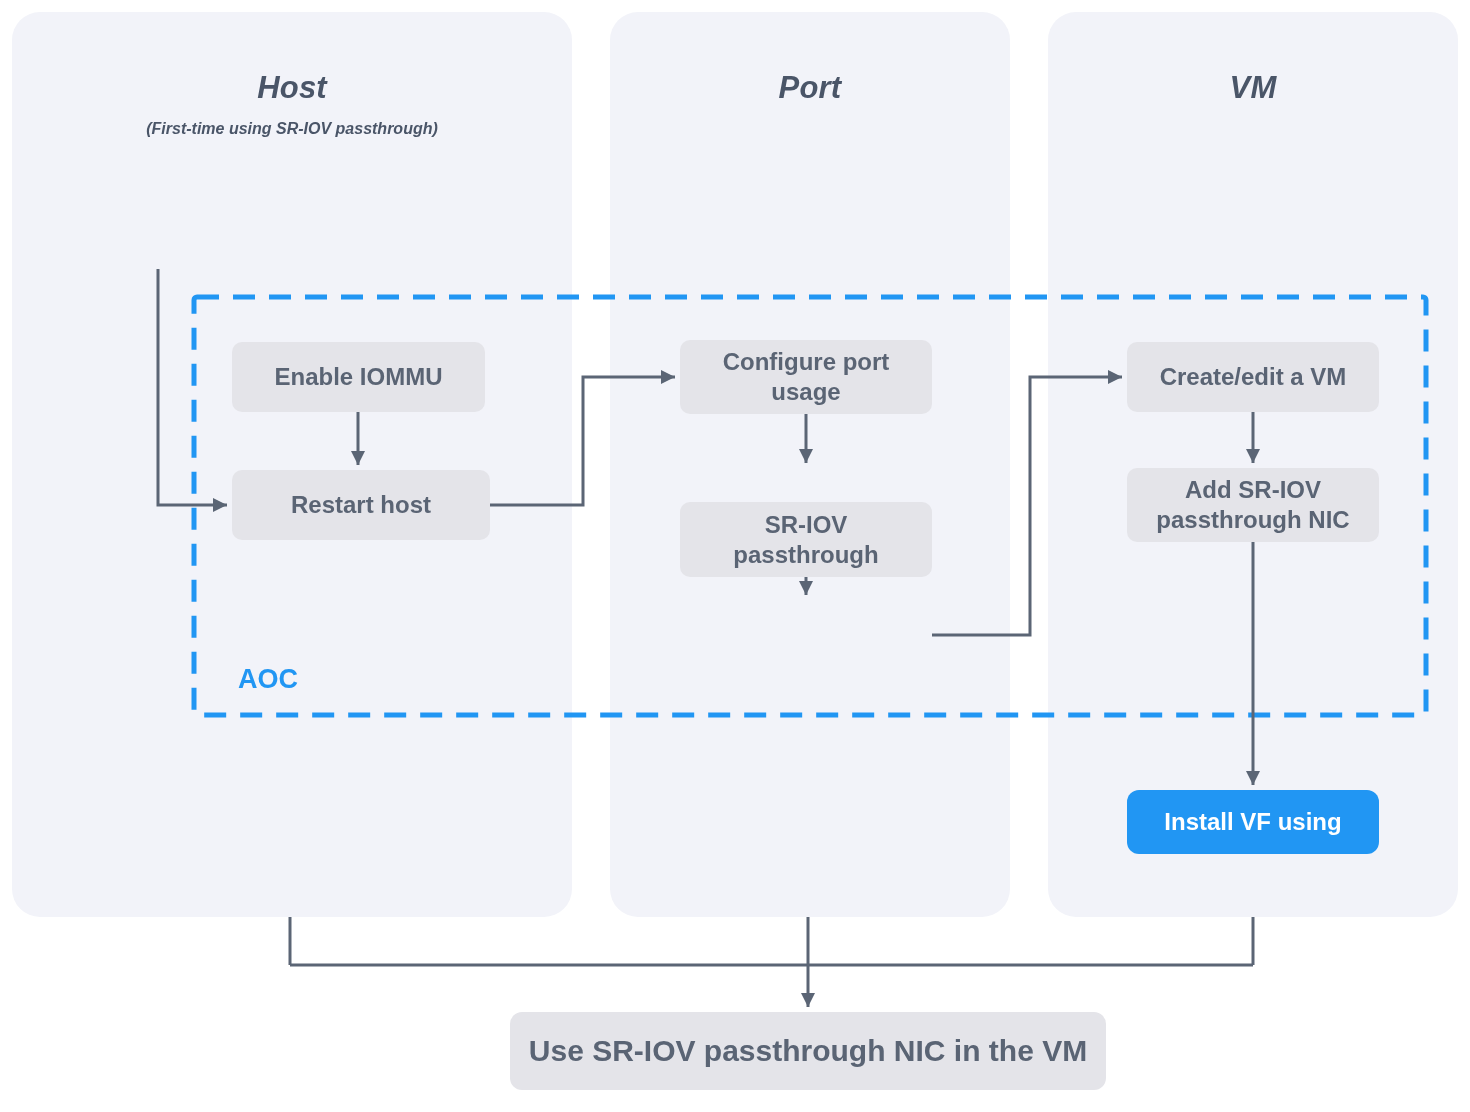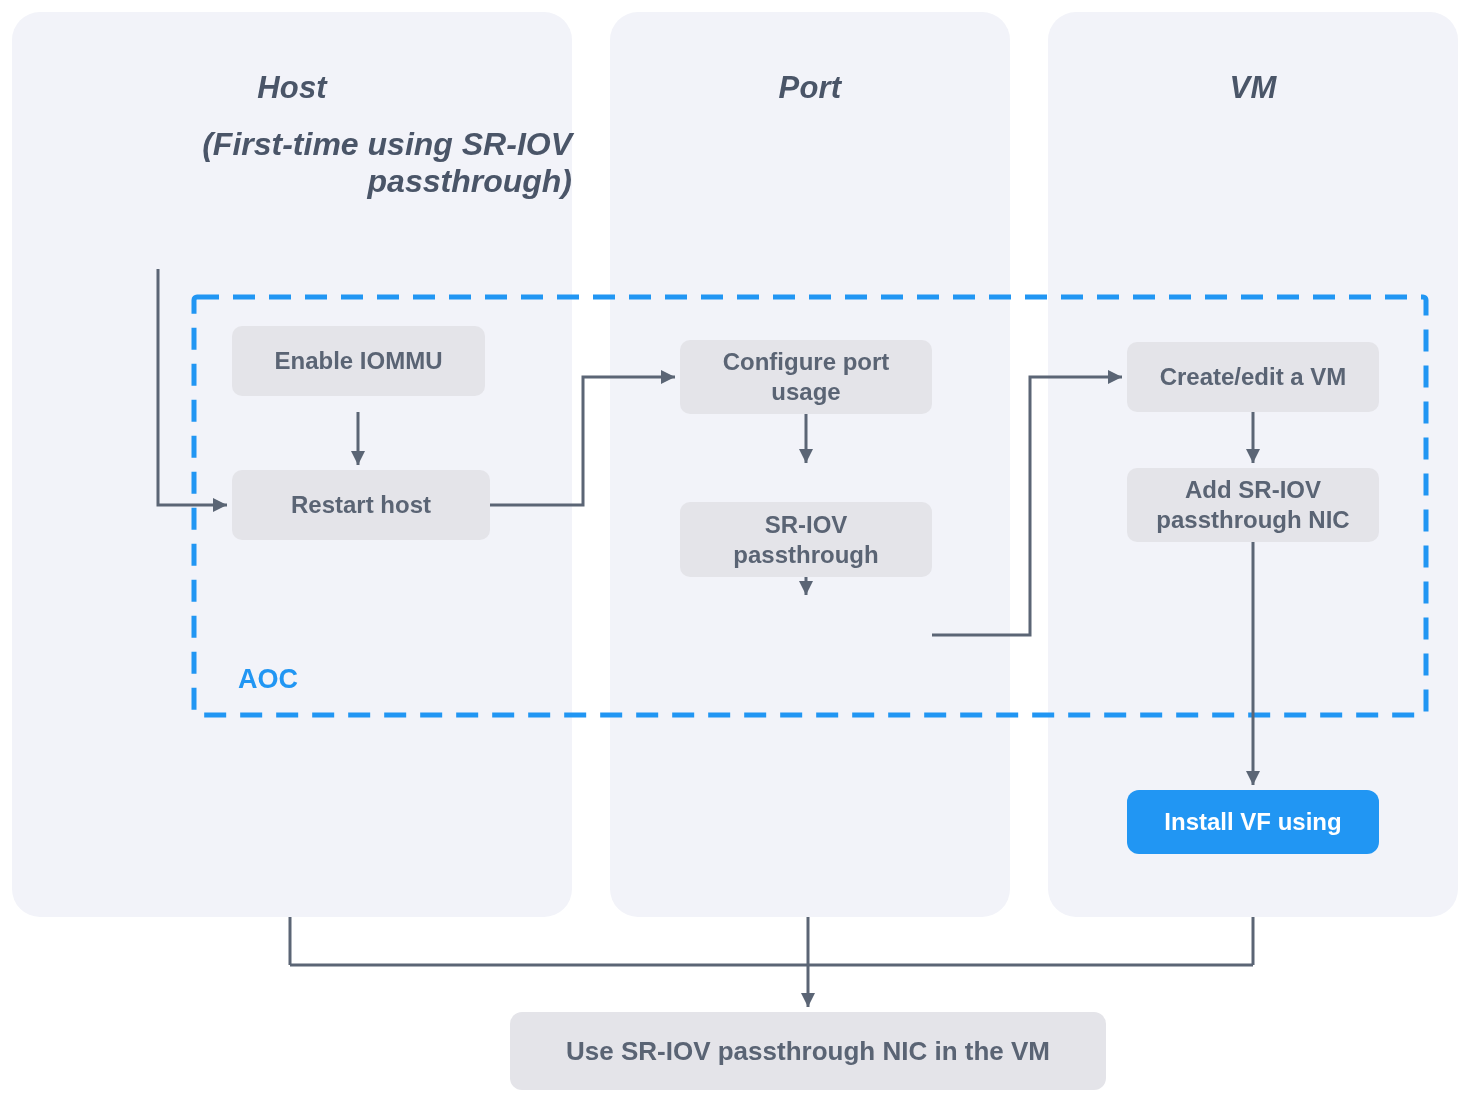--- a/index.html
+++ b/index.html
@@ -18,21 +18,21 @@
     top: 12px;
     height: 905px;
     background: #f2f3f9;
     border-radius: 28px;
   }
   .panel-host { left: 12px;   width: 560px; }
   .panel-port { left: 610px;  width: 400px; }
   .panel-vm   { left: 1048px; width: 410px; }
   .panel-header { text-align: center; padding-top: 58px; font-style: italic; }
   .panel-title { font-size: 31px; letter-spacing: 0.2px; }
-  .panel-subtitle { font-size: 32px; margin-top: 20px; text-align: right; }
+  .panel-subtitle { font-size: 16px; margin-top: 14px; }
   .node {
     position: absolute;
     display: flex;
     align-items: center;
     justify-content: center;
     text-align: center;
     background: #e4e4e9;
     color: #5a6474;
     border-radius: 10px;
     font-size: 24px;
@@ -54,29 +54,29 @@
   }
   .connector-layer {
     position: absolute;
     left: 0; top: 0;
     width: 1470px; height: 1112px;
     pointer-events: none;
   }
 
   
   #n-enable-bios     { left: 88px;   top: 205px; width: 250px; height: 64px; }
-  #n-enable-iommu    { left: 232px;  top: 326px; width: 253px; height: 70px; }
+  #n-enable-iommu    { left: 232px;  top: 342px; width: 253px; height: 70px; }
   #n-restart-host    { left: 232px;  top: 470px; width: 258px; height: 70px; }
   #n-config-port     { left: 680px;  top: 340px; width: 252px; height: 74px; }
   #n-sriov-pass      { left: 680px;  top: 468px; width: 252px; height: 75px; margin-top: 34px; }
   #n-slice-vf        { left: 680px;  top: 600px; width: 252px; height: 70px; }
   #n-create-vm       { left: 1127px; top: 342px; width: 252px; height: 70px; }
   #n-add-nic         { left: 1127px; top: 468px; width: 252px; height: 74px; }
   #n-install-driver  { left: 1127px; top: 790px; width: 252px; height: 64px; }
-  #n-use-nic         { left: 510px;  top: 1012px; width: 596px; height: 78px; font-size: 26px; border-radius: 12px; }
+  #n-use-nic         { left: 510px;  top: 1012px; width: 596px; height: 78px; font-size: 30px; border-radius: 12px; }
 </style>
 </head>
 <body>
 
 <div class="canvas">
 
   <div class="panel panel-host">
     <div class="panel-header">
       <div class="panel-title">Host</div>
       <div class="panel-subtitle">(First-time using SR-IOV passthrough)</div>

